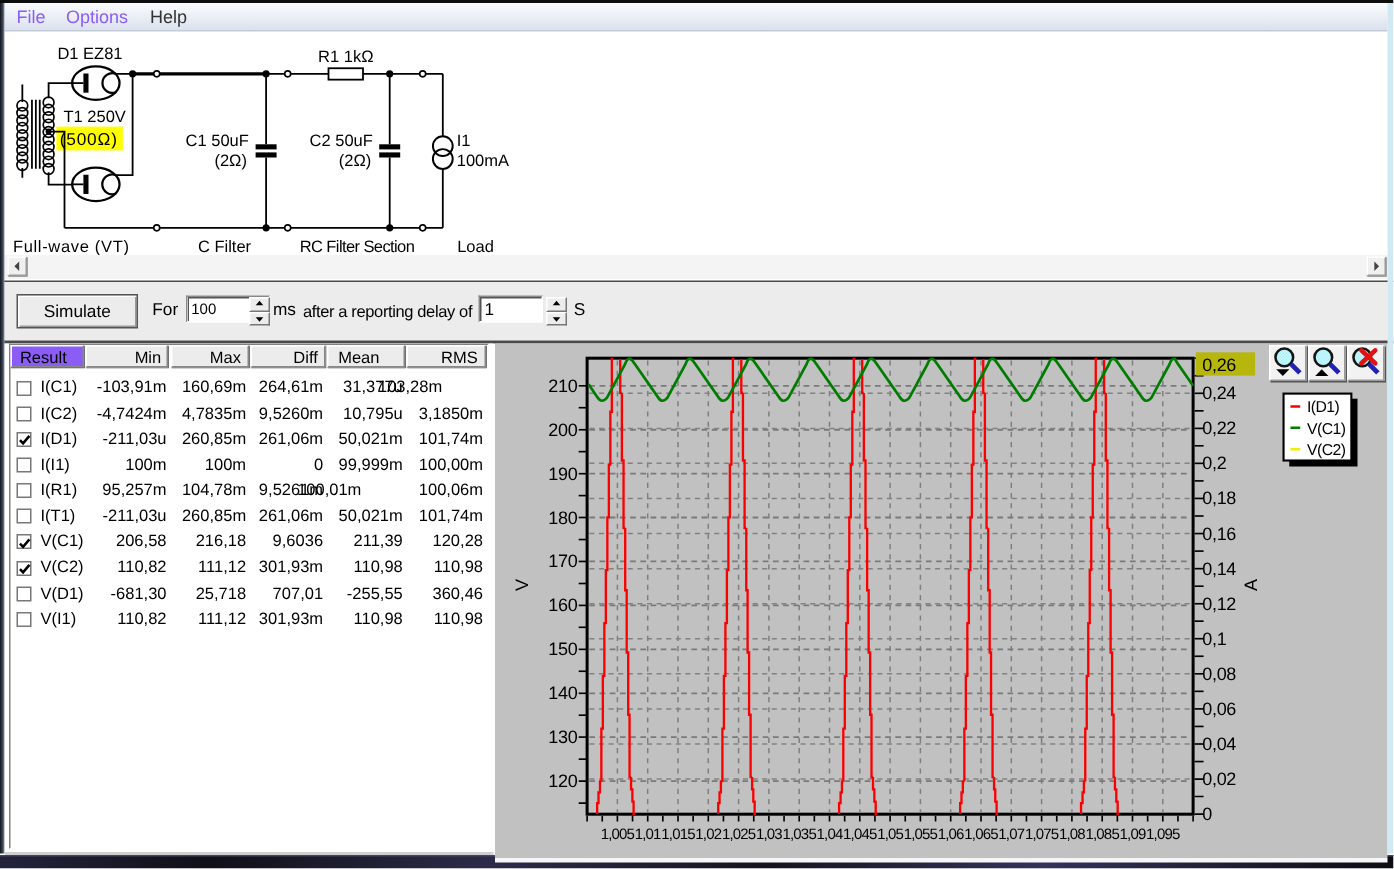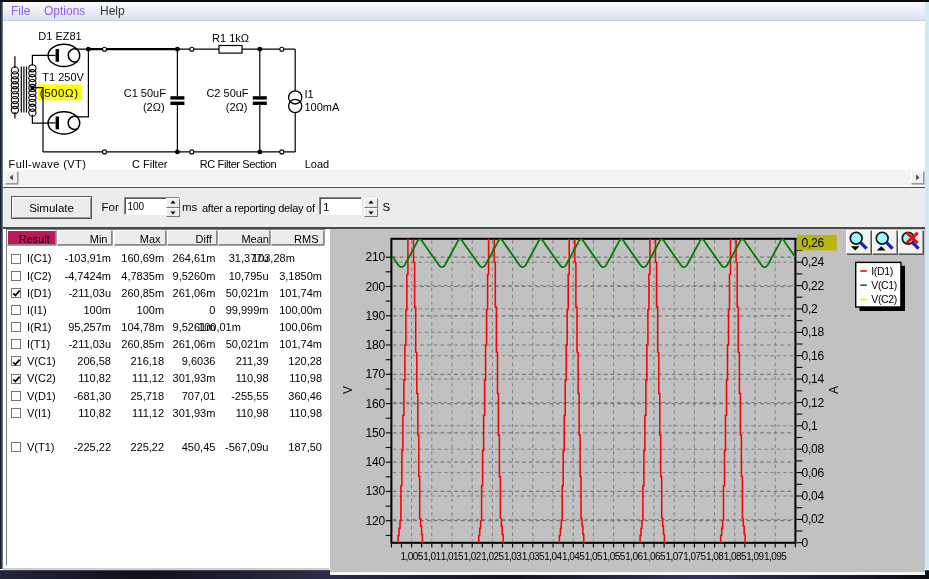--- a/index.html
+++ b/index.html
@@ -129,25 +129,25 @@
     <div style="position:absolute;left:364px;top:207.5px;width:14px;height:9.5px;background:#ececec;border:1px solid #777;border-top-color:#fff;border-left-color:#fff">
       <svg width="12" height="7" viewBox="0 0 12 7" style="position:absolute;left:0;top:1px">
         <polygon points="3.5,1.5 8.5,1.5 6,4.5" fill="#000"></polygon>
       </svg>
     </div>
 <div style="position:absolute;left:382.5px;top:201px;font-size:11.5px">S</div>
 <div style="position:absolute;left:0;top:227.4px;width:929px;height:1.5px;background:#4a4a4a"></div>
 <div style="position:absolute;left:3px;top:228.9px;width:326px;height:339px;background:#fff"></div>
 <div style="position:absolute;left:329.5px;top:228.9px;width:595.5px;height:341.4px;background:#c1c1c1"></div>
 <div style="position:absolute;left:5.5px;top:228.8px;width:320px;height:337px;border:1px solid #808080;border-right-color:#fff;border-bottom-color:#fff;background:#fff"></div>
-    <div style="position:absolute;left:7.3px;top:229.6px;width:49.0px;height:15.5px;background:#be185d;border:1px solid #888;border-top-color:#fff;border-left-color:#fff;box-shadow:0.5px 0.5px 0 #444;font-size:11px;line-height:16px;text-align:center;padding-left:5px">Result</div>
+    <div style="position:absolute;left:7.3px;top:229.6px;width:49.0px;height:15.5px;background:#8b5cf6;border:1px solid #888;border-top-color:#fff;border-left-color:#fff;box-shadow:0.5px 0.5px 0 #444;font-size:11px;line-height:16px;text-align:left;padding-left:5px">Result</div>
     <div style="position:absolute;left:57.3px;top:229.6px;width:55.2px;height:15.5px;background:#ececec;border:1px solid #888;border-top-color:#fff;border-left-color:#fff;box-shadow:0.5px 0.5px 0 #444;font-size:11px;line-height:16px;text-align:right;padding-right:4px">Min</div>
     <div style="position:absolute;left:113.5px;top:229.6px;width:52.1px;height:15.5px;background:#ececec;border:1px solid #888;border-top-color:#fff;border-left-color:#fff;box-shadow:0.5px 0.5px 0 #444;font-size:11px;line-height:16px;text-align:right;padding-right:4px">Max</div>
     <div style="position:absolute;left:166.6px;top:229.6px;width:50.3px;height:15.5px;background:#ececec;border:1px solid #888;border-top-color:#fff;border-left-color:#fff;box-shadow:0.5px 0.5px 0 #444;font-size:11px;line-height:16px;text-align:right;padding-right:4px">Diff</div>
-    <div style="position:absolute;left:217.9px;top:229.6px;width:52.1px;height:15.5px;background:#ececec;border:1px solid #888;border-top-color:#fff;border-left-color:#fff;box-shadow:0.5px 0.5px 0 #444;font-size:11px;line-height:16px;text-align:right;padding-right:0">Mean</div>
+    <div style="position:absolute;left:217.9px;top:229.6px;width:52.1px;height:15.5px;background:#ececec;border:1px solid #888;border-top-color:#fff;border-left-color:#fff;box-shadow:0.5px 0.5px 0 #444;font-size:11px;line-height:16px;text-align:right;padding-right:16px">Mean</div>
     <div style="position:absolute;left:271.0px;top:229.6px;width:52.5px;height:15.5px;background:#ececec;border:1px solid #888;border-top-color:#fff;border-left-color:#fff;box-shadow:0.5px 0.5px 0 #444;font-size:11px;line-height:16px;text-align:right;padding-right:4px">RMS</div>
     <div style="position:absolute;left:7.5px;top:250.4px;width:316px;height:17.1px;font-size:11px;line-height:17.1px">
       <div style="position:absolute;left:3.3px;top:3.2px;width:10px;height:10px;background:#fff;border:1.4px solid #777"></div>
       <span style="position:absolute;left:19.5px">I(C1)</span>
       <span style="position:absolute;left:33.5px;width:70px;text-align:right">-103,91m</span>
       <span style="position:absolute;left:86.6px;width:70px;text-align:right">160,69m</span>
       <span style="position:absolute;left:137.9px;width:70px;text-align:right">264,61m</span>
       <span style="position:absolute;left:191.0px;width:70px;text-align:right">31,377u</span>
       <span style="position:absolute;left:244.5px;width:70px;">103,28m</span>
     </div>
@@ -236,29 +236,20 @@
       <span style="position:absolute;left:244.5px;width:70px;text-align:right">360,46</span>
     </div>
     <div style="position:absolute;left:7.5px;top:404.8px;width:316px;height:17.1px;font-size:11px;line-height:17.1px">
       <div style="position:absolute;left:3.3px;top:3.2px;width:10px;height:10px;background:#fff;border:1.4px solid #777"></div>
       <span style="position:absolute;left:19.5px">V(I1)</span>
       <span style="position:absolute;left:33.5px;width:70px;text-align:right">110,82</span>
       <span style="position:absolute;left:86.6px;width:70px;text-align:right">111,12</span>
       <span style="position:absolute;left:137.9px;width:70px;text-align:right">301,93m</span>
       <span style="position:absolute;left:191.0px;width:70px;text-align:right">110,98</span>
       <span style="position:absolute;left:244.5px;width:70px;text-align:right">110,98</span>
-    </div>
-    <div style="position:absolute;left:7.5px;top:439.1px;width:316px;height:17.1px;font-size:11px;line-height:17.1px">
-      <div style="position:absolute;left:3.3px;top:3.2px;width:10px;height:10px;background:#fff;border:1.4px solid #777"></div>
-      <span style="position:absolute;left:19.5px">V(T1)</span>
-      <span style="position:absolute;left:33.5px;width:70px;text-align:right">-225,22</span>
-      <span style="position:absolute;left:86.6px;width:70px;text-align:right">225,22</span>
-      <span style="position:absolute;left:137.9px;width:70px;text-align:right">450,45</span>
-      <span style="position:absolute;left:191.0px;width:70px;text-align:right">-567,09u</span>
-      <span style="position:absolute;left:244.5px;width:70px;text-align:right">187,50</span>
     </div>
 <svg style="position:absolute;left:0;top:0" width="929" height="579" viewBox="0 0 929 579" font-family="'Liberation Sans',sans-serif" fill="#000">
       <rect x="391.4" y="238.8" width="404.0" height="303.99999999999994" fill="#c1c1c1" stroke="#000" stroke-width="2"></rect>
       <line x1="411.6" y1="240.3" x2="411.6" y2="541.3" stroke="#7f7f7f" stroke-width="1" stroke-dasharray="3.4,3.4"></line>
       <line x1="431.8" y1="240.3" x2="431.8" y2="541.3" stroke="#7f7f7f" stroke-width="1" stroke-dasharray="3.4,3.4"></line>
       <line x1="452.0" y1="240.3" x2="452.0" y2="541.3" stroke="#7f7f7f" stroke-width="1" stroke-dasharray="3.4,3.4"></line>
       <line x1="472.2" y1="240.3" x2="472.2" y2="541.3" stroke="#7f7f7f" stroke-width="1" stroke-dasharray="3.4,3.4"></line>
       <line x1="492.4" y1="240.3" x2="492.4" y2="541.3" stroke="#7f7f7f" stroke-width="1" stroke-dasharray="3.4,3.4"></line>
       <line x1="512.6" y1="240.3" x2="512.6" y2="541.3" stroke="#7f7f7f" stroke-width="1" stroke-dasharray="3.4,3.4"></line>
       <line x1="532.8" y1="240.3" x2="532.8" y2="541.3" stroke="#7f7f7f" stroke-width="1" stroke-dasharray="3.4,3.4"></line>

